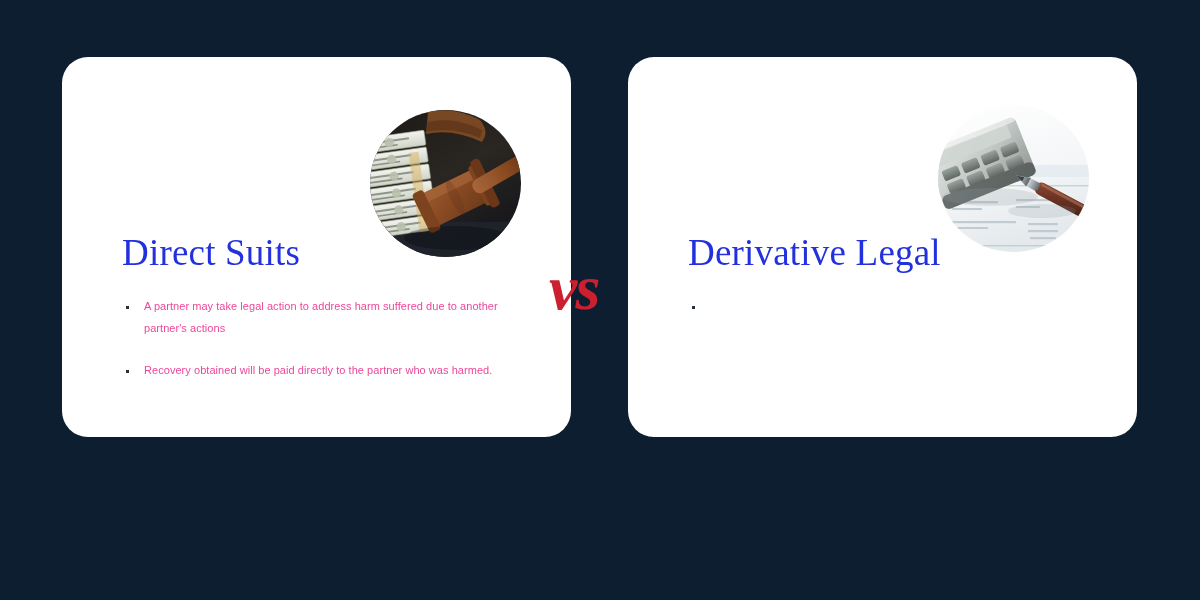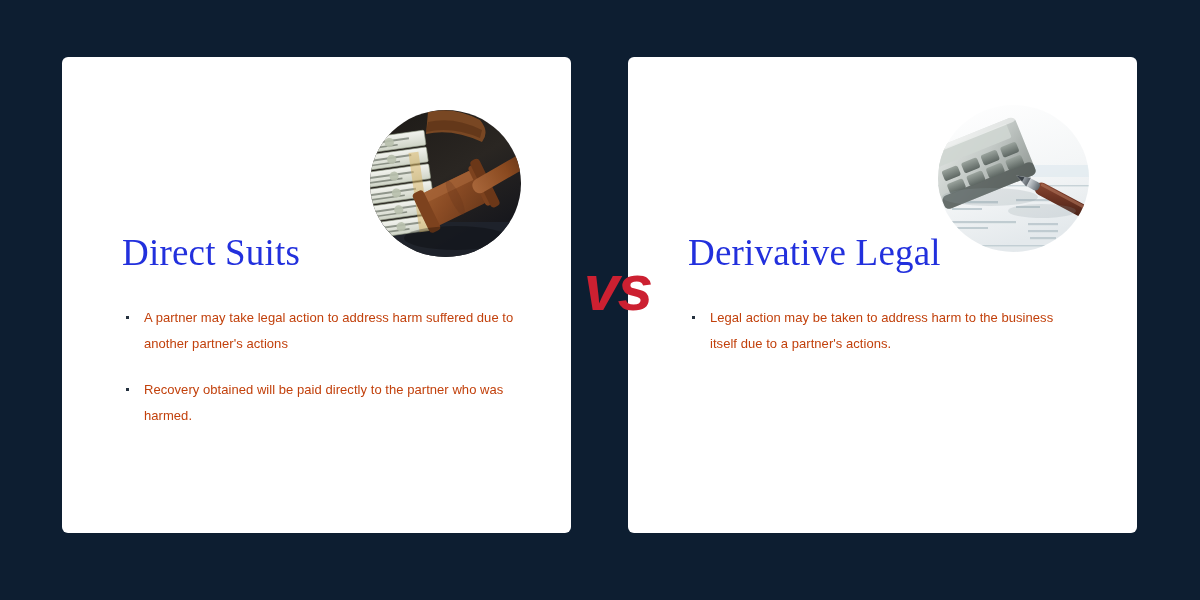--- a/index.html
+++ b/index.html
@@ -17,23 +17,23 @@
 
   .stage {
     position: absolute;
     inset: 0;
   }
 
   
   .card {
     position: absolute;
     top: 57px;
-    height: 476px;
+    height: 380px;
     background: #ffffff;
-    border-radius: 6px;
+    border-radius: 26px;
   }
   .card-left  { left: 62px;  width: 509px; }
   .card-right { left: 628px; width: 509px; }
 
   
   .thumb {
     position: absolute;
     width: 151px;
     height: 147px;
     border-radius: 50%;
@@ -64,44 +64,43 @@
     top: 238px;
     width: 395px;
     margin: 0;
     padding: 0;
     list-style: none;
   }
   .bullet {
     position: relative;
     padding-left: 24px;
     margin-bottom: 20px;
-    font-size: 13px;
+    font-size: 11px;
     line-height: 2.0;
-    color: #c2410c;
+    color: #ec4899;
     letter-spacing: 0.05px;
-    margin-top: 10px;
   }
   .bullet:last-child { margin-bottom: 0; }
   .bullet-marker {
     position: absolute;
     left: 6px;
     top: 11px;
     width: 3px;
     height: 3px;
     background: #25313f;
   }
 
   
   .vs-badge {
     position: absolute;
     left: 549px;
     top: 256px;
     width: 102px;
-    text-align: right;
-    font-family: Liberation Sans, sans-serif;
+    text-align: left;
+    font-family: Liberation Serif, serif;
     font-style: italic;
     font-weight: 700;
     font-size: 64px;
     line-height: 1;
     color: #cc2031;
     letter-spacing: -2px;
     z-index: 5;
     user-select: none;
   }
 </style>
@@ -285,18 +284,17 @@
         </g>
         <ellipse cx="104" cy="106" rx="34" ry="7" fill="#8d9aa0" opacity="0.2"></ellipse>
       </svg>
     </div>
 
     <div class="card-title">Derivative Legal</div>
 
     <ul class="bullets">
       <li class="bullet">
         <span class="bullet-marker"></span>
-        <span>Legal action may be taken to address harm to the business itself due to a partner's actions.</span>
       </li>
     </ul>
   </div>
 
 </div>
 
 </body></html>

